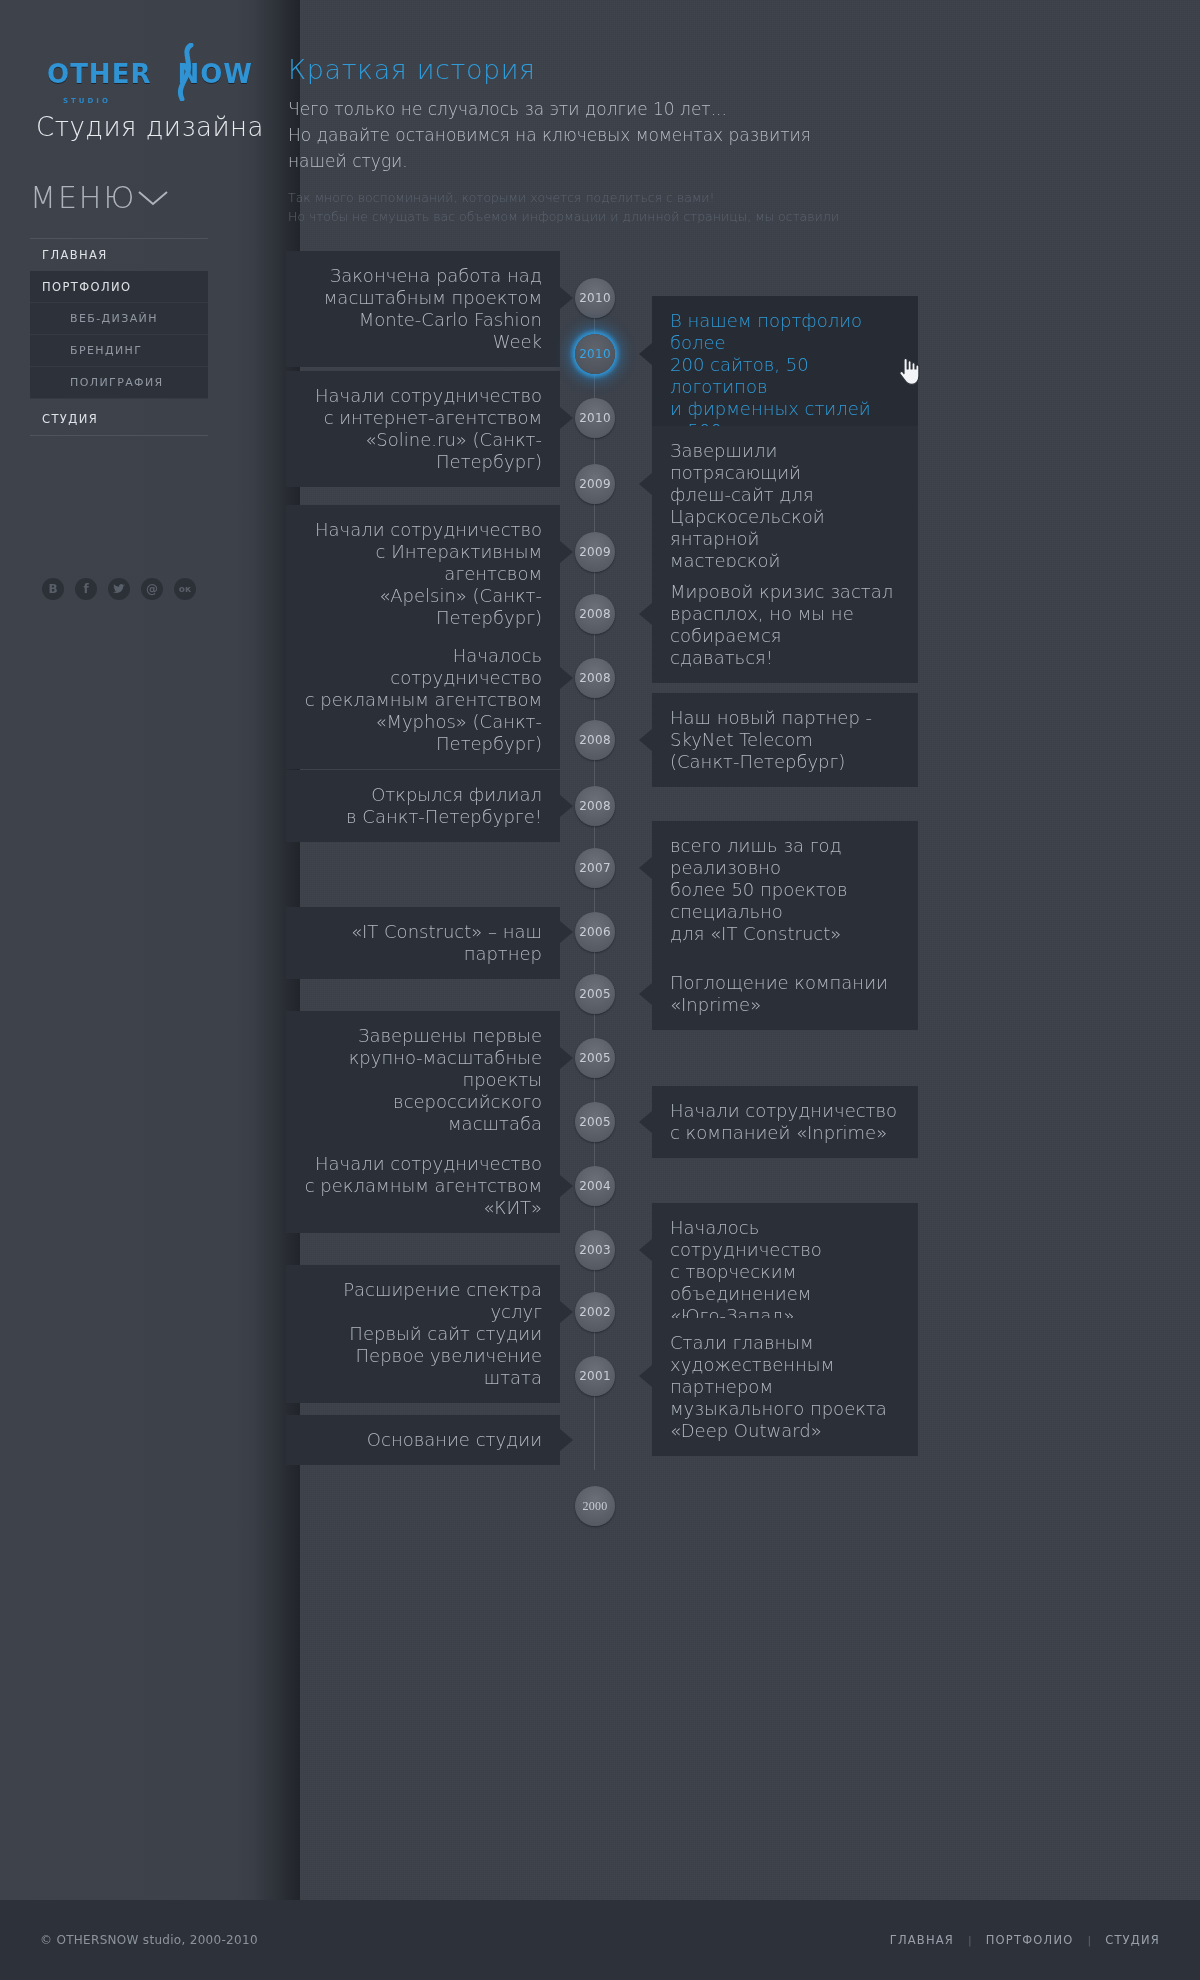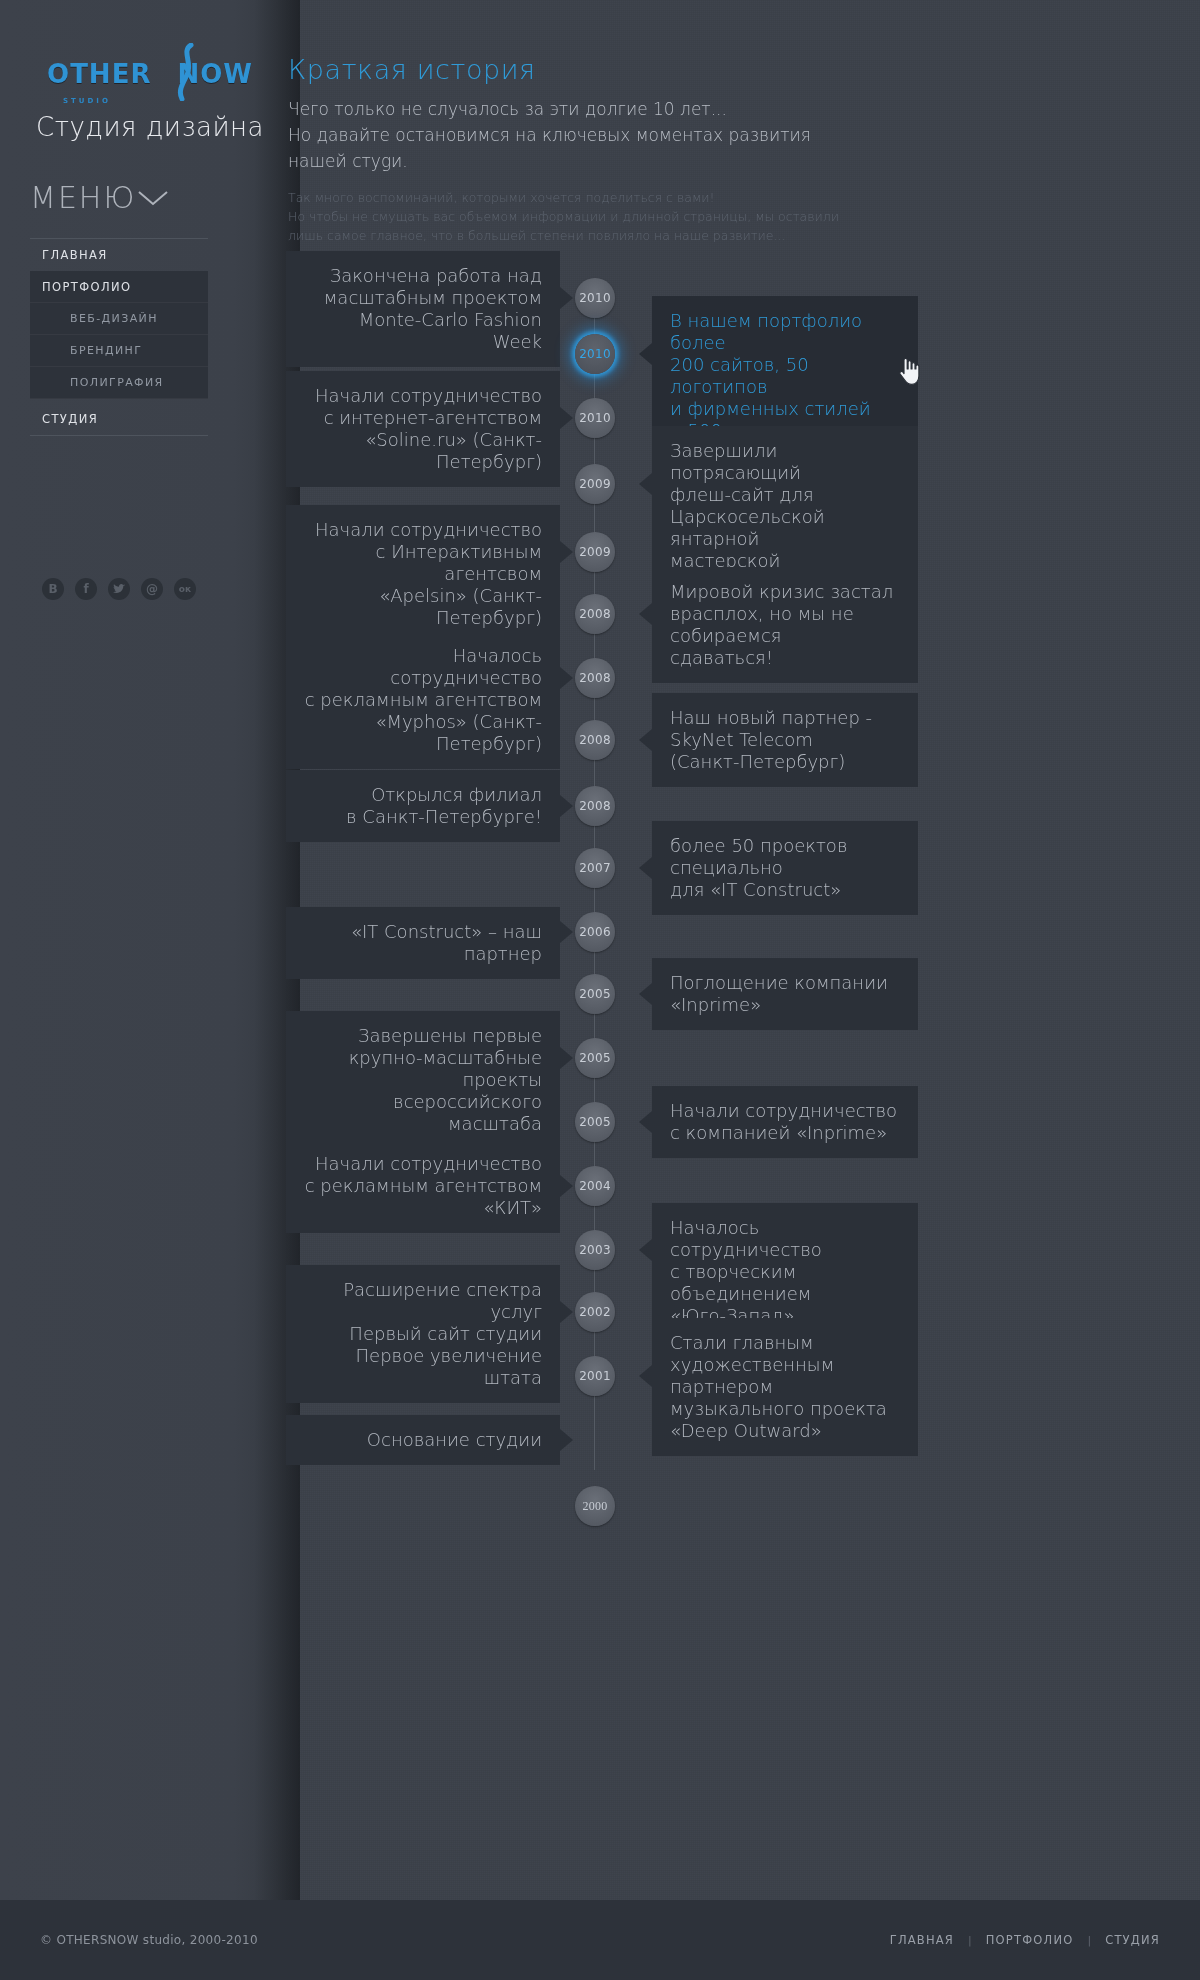--- a/index.html
+++ b/index.html
@@ -204,21 +204,20 @@
   <div id="main">
     <div class="h-title">Краткая история</div>
     <div class="h-lead">
       <div>Чего только не случалось за эти долгие 10 лет...</div>
       <div>Но давайте остановимся на ключевых моментах развития</div>
       <div>нашей стуgи.</div>
     </div>
     <div class="h-sub">
       <div>Так много воспоминаний, которыми хочется поделиться с вами!</div>
       <div>Но чтобы не смущать вас объемом информации и длинной страницы, мы оставили</div>
-      <div>лишь самое главное, что в большей степени повлияло на наше развитие...</div>
     </div>
 
     <div id="timeline">
       <div class="spine"></div>
 
     <div class="node" style="top: 8px;">
           <span>2010</span>
         </div>
         <div class="card left" style="top: -19px; left: -14px; width: 274px; position: absolute;">
           <div>Закончена работа над</div>
@@ -296,20 +295,21 @@
         </div>
         <div class="card left" style="top: 500px; left: -14px; width: 274px; position: absolute;">
           <div>Открылся филиал</div>
           <div>в Санкт-Петербурге!</div>
           <div class="beak l" style="top: 25px; left: 100%;"></div>
         </div>
         <div class="node" style="top: 578px;">
           <span>2007</span>
         </div>
         <div class="card right" style="top: 551px; left: 352px; width: 266px; position: absolute;">
+          <div>всего лишь за год реализовно</div>
           <div>более 50 проектов специально</div>
           <div>для «IT Construct»</div>
           <div class="beak r" style="top: 36px; left: -13px;"></div>
         </div>
         <div class="node" style="top: 642px;">
           <span>2006</span>
         </div>
         <div class="card left" style="top: 637px; left: -14px; width: 274px; position: absolute;">
           <div>«IT Construct» – наш партнер</div>
           <div class="beak l" style="top: 14px; left: 100%;"></div>

